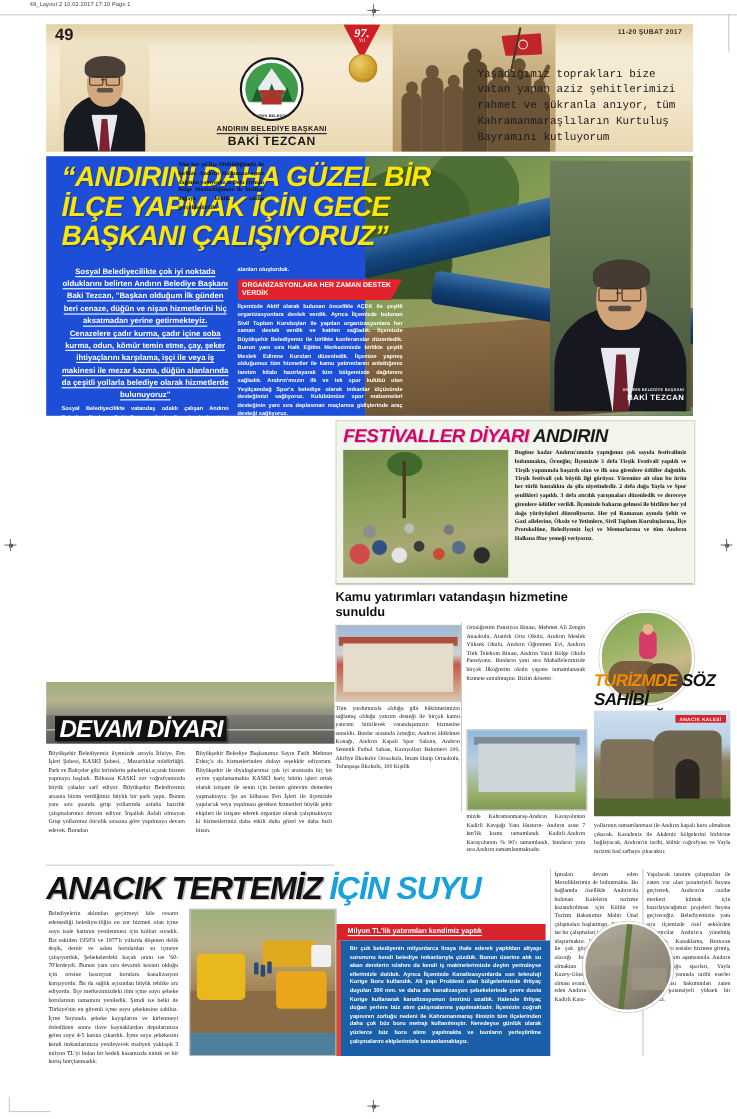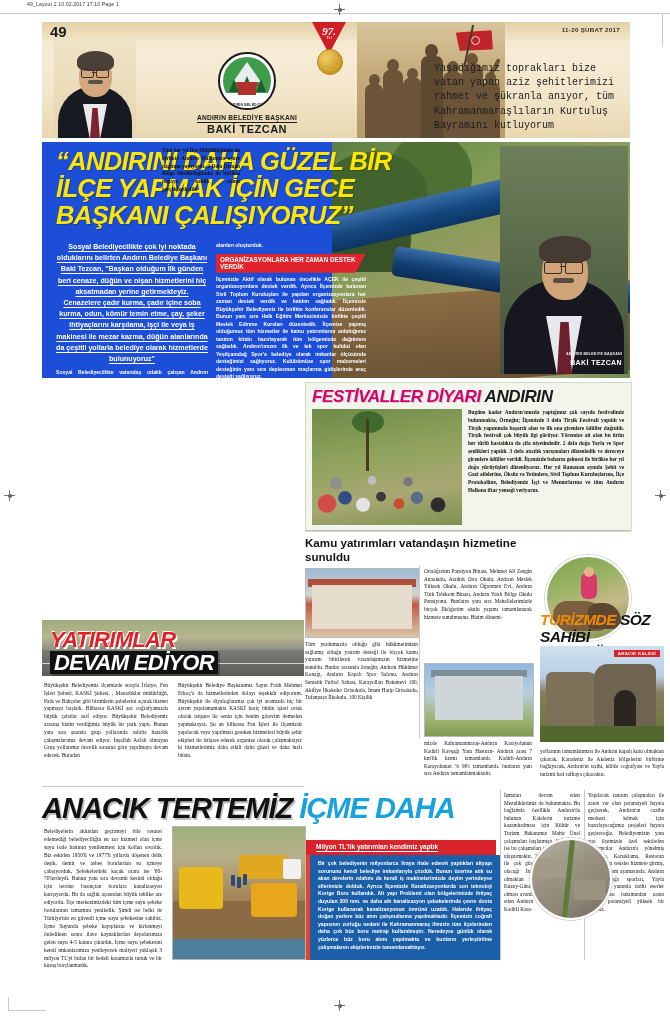--- a/index.html
+++ b/index.html
@@ -721,30 +721,30 @@
     <div class="kale-grass"></div>
     <div class="kale-label">ANACIK KALESİ</div>
   </div>
   <div class="turizm-col">yollarının tamamlanması ile Andırın kapalı kutu olmaktan çıkacak. Karadeniz ile Akdeniz bölgelerini birbirine bağlayacak, Andırın'ın tarihi, kültür coğrafyası ve Yayla turizmi had safhaya çıkacaktır.</div>
 
   <div class="yat-photo">
     <div class="yp-road"></div>
       <div class="yp-line"></div>
   </div>
   <div class="yat-title">
-    <span class="yt-a">YATIRIMLAR</span><br>
-    <span class="yt-b">DEVAM EDİYOR</span>
+    <br>
+    <span class="yt-b">DEVAM DİYARI</span>
   </div>
   <div class="yat-col1">Büyükşehir Belediyemiz ilçemizde sırayla İtfaiye, Fen İşleri Şubesi, KASKİ Şubesi, , Mezarlıklar müdürlüğü, Park ve Bahçeler gibi birimlerin şubelerini açarak hizmet yapmaya başladı. Bilhassa KASKİ zor coğrafyamızda büyük çabalar sarf ediyor. Büyükşehir Belediyemiz arasına bizim verdiğimiz büyük bir park yaptı. Bunun yanı sıra şuanda grup yollarında asfalta hazırlık çalışmalarımız devam ediyor. İnşallah Asfalt olmayan Grup yollarımız öncelik sırasına göre yapılmaya devam edecek. Buradan</div>
   <div class="yat-col2">Büyükşehir Belediye Başkanımız Sayın Fatih Mehmet Erkoç'a da hizmetlerinden dolayı teşekkür ediyorum. Büyükşehir ile diyaloglarımız çok iyi aramızda hiç bir ayrım yapılamamakta KASKİ hariç bütün işleri ortak olarak istişare ile senin için benim görevim demeden yapmaktayız. Şu an bilhassa Fen İşleri ile ilçemizde yapılacak veya yapılması gereken hizmetleri büyük şehir ekipleri ile istişare ederek organize olarak çalışmaktayız ki hizmetlerimiz daha etkili daha güzel ve daha hızlı bitsin.</div>
   <div class="hr-thin"></div>
 
   <div class="evlere-title">
     <span class="ev-a">ANACIK TERTEMİZ</span>
-    <span class="ev-b">İÇME DAHA</span>
+    <span class="ev-b">İÇİN SUYU</span>
   </div>
   <div class="evlere-col">Belediyelerin aklından geçirmeyi bile cesaret edemediği belediyeciliğin en zor hizmeti olan içme suyu isale hattının yenilenmesi için kolları sıvadık. Biz eskiden 1950'li ve 1977'li yıllarda döşenen delik deşik, demir ve asbes borulardan su içmeye çalışıyorduk, Şebekelerdeki kaçak oranı ise '60-70'lerdeydi. Bunun yanı sıra devamlı kesinti olduğu için tersine basınçtan borulara kanalizasyon karışıyordu. Bu da sağlık açısından büyük tehlike arz ediyordu. İlçe merkezimizdeki tüm içme suyu şebeke borularının tamamını yeniledik. Şimdi ise belki de Türkiye'nin en güvenli içme suyu şebekesine sahibiz. İçme Suyunda şebeke kayıplarını ve kirlenmeyi önledikten sonra ilave kaynaklardan depolarımıza gelen suyu 4-5 katına çıkardık. İçme suyu şebekesini kendi imkanlarımıza yenileyecek maliyeti yaklaşık 3 milyon TL'yi bulan bir bedeli kasamızda tuttuk ve bir kuruş borçlanmadık.</div>
   <div class="ev-photo">
     <div class="ev-dirt"></div>
     <div class="ev-water"></div>
     <div class="ev-exc"></div>
     <div class="ev-truck"></div>
       <div class="ev-cab"></div>
     <div class="ev-exc2"></div>
     <div class="ev-ppl" style="left:58px;top:48px"></div>

